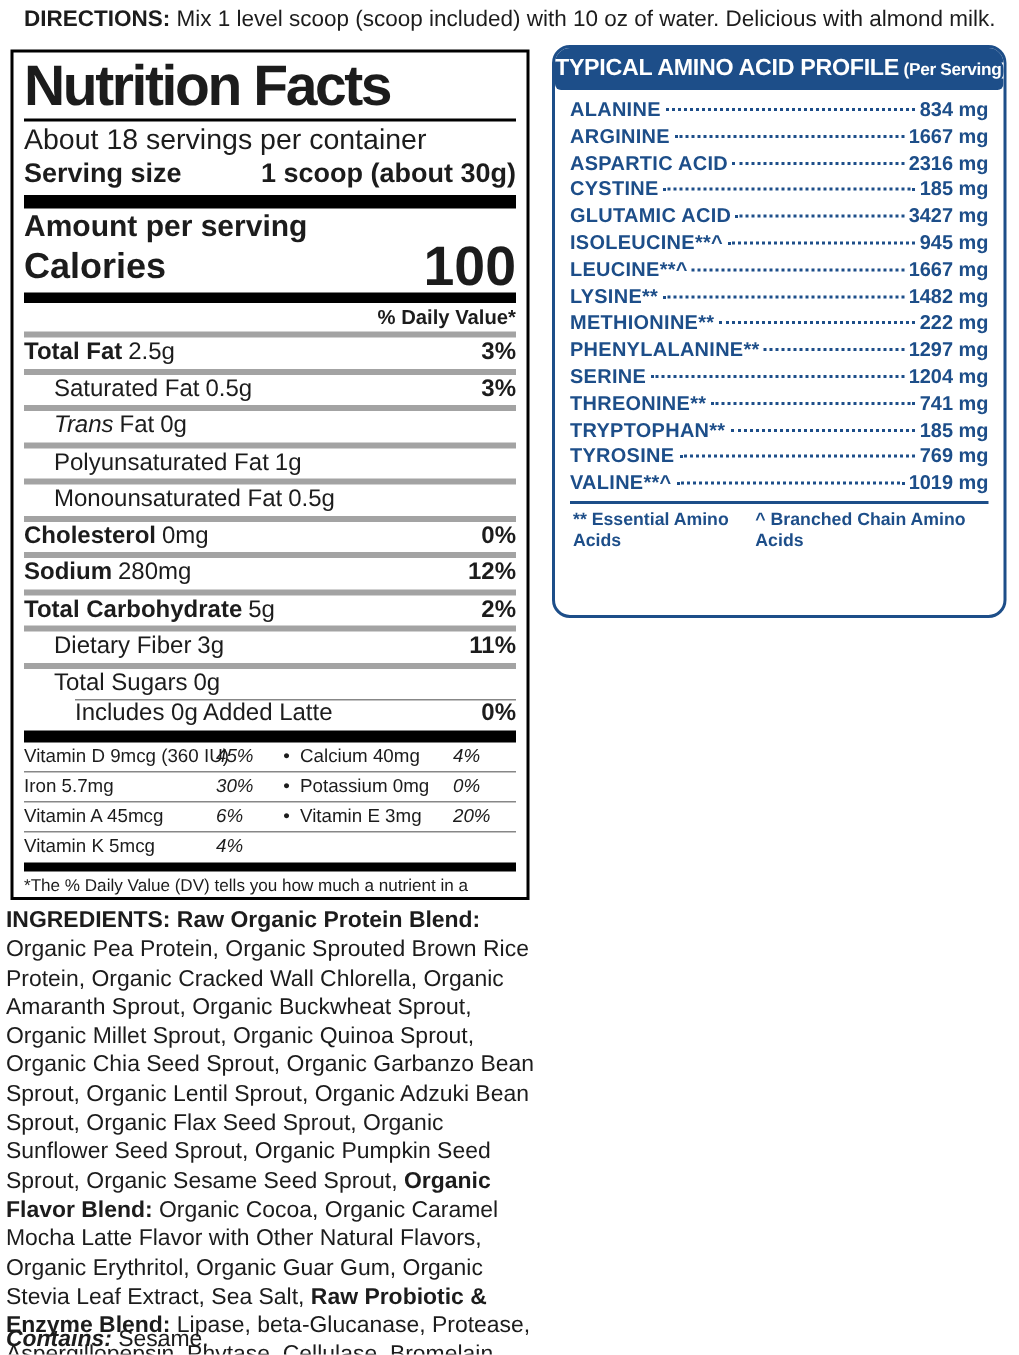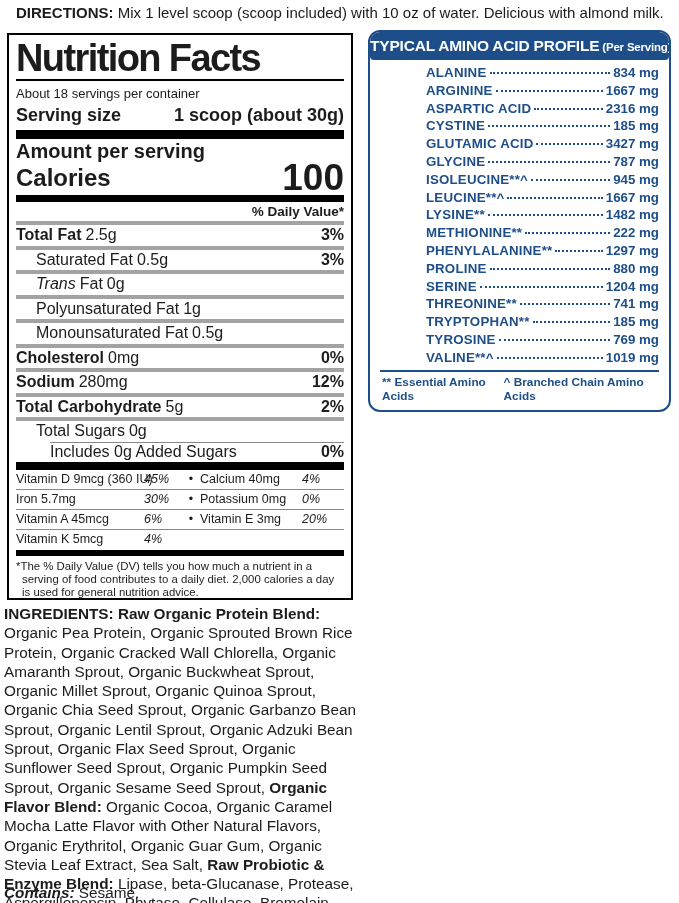--- a/index.html
+++ b/index.html
@@ -11,21 +11,21 @@
   
   .directions { position:absolute; left:16px; top:3px; width:672px; font-size:15px; line-height:19px; }
   .directions .b { font-weight:700; }
   
   .nfbox {
     position:absolute; left:7px; top:33px; width:346px; height:567px;
     border:2px solid #000; padding:0 7px; overflow:hidden; background:#fff;
   }
   .nf-title { font-size:38px; font-weight:900; letter-spacing:-1.6px; line-height:42px; padding-top:2px;
               border-bottom:2px solid #000; white-space:nowrap; }
-  .nf-servings { font-size:13px; line-height:22px; padding-top:2px; }
+  .nf-servings { font-size:19px; line-height:22px; padding-top:2px; }
   .nf-serving-row { display:flex; justify-content:space-between; font-weight:700; font-size:18px; line-height:21px; padding-bottom:4px; }
   .bar { background:#000; }
   .bar-serving { height:9px; }
   .bar-cal { height:7px; margin-top:2px; }
   .bar-protein { height:8px; }
   .bar-vit { height:6px; margin-top:1px; }
   .nf-amount { font-weight:700; font-size:20px; line-height:19px; padding-top:3px; }
   .nf-cal-row { display:flex; justify-content:space-between; align-items:flex-end; line-height:30px; height:32px; }
   .nf-cal-label { font-weight:700; font-size:24px; }
   .nf-cal-value { font-weight:700; font-size:37px; line-height:30px; }
@@ -55,21 +55,21 @@
   }
   .aa-header {
     background:#1d4e89; color:#fff; height:28px; line-height:28px;
     text-align:center; font-weight:800; font-size:15.5px; letter-spacing:-0.2px;
     border-radius:8px 8px 4px 4px; white-space:nowrap;
   }
   .aa-header .suffix { font-size:11.5px; font-weight:700; }
   .aa-body { padding:4px 10px 0 10px; }
   .aa-row { display:flex; align-items:baseline; color:#1d4e89; font-weight:700;
             font-size:13.3px; line-height:17.8px; }
-  .aa-name { white-space:nowrap; letter-spacing:0.2px;margin-left:46px; }
+  .aa-name { white-space:nowrap; letter-spacing:0.2px; }
   .aa-dots { flex:1; border-bottom:2px dotted #1d4e89; margin:0 3px; transform:translateY(-3px); }
   .aa-val { white-space:nowrap; }
   .aa-legend { margin:3px 10px 0 10px; border-top:2px solid #1d4e89;
                display:flex; justify-content:space-between; padding:3px 2px 0 2px;
                color:#1d4e89; font-weight:700; font-size:11.8px; }
   
   .ingredients { position:absolute; left:4px; top:604px; width:359px;
                  font-size:15.3px; line-height:19.3px; }
   .ingredients .b { font-weight:700; }
   .contains { position:absolute; left:4px; top:884px; font-size:15.3px; }
@@ -122,25 +122,29 @@
   </div>
   <div class="nf-row lvl0">
     <div class="nm"><span class="b">Sodium</span><span>280mg</span></div>
     <div class="dv">12%</div>
   </div>
   <div class="nf-row lvl0">
     <div class="nm"><span class="b">Total Carbohydrate</span><span>5g</span></div>
     <div class="dv">2%</div>
   </div>
   <div class="nf-row lvl1">
+    <div class="nm"><span>Dietary Fiber</span><span>3g</span></div>
+    <div class="dv">11%</div>
+  </div>
+  <div class="nf-row lvl1">
     <div class="nm"><span>Total Sugars</span><span>0g</span></div>
     <div class="dv"></div>
   </div>
   <div class="nf-row includes">
-    <div class="nm"><span>Includes 0g Added Sugars</span></div>
+    <div class="nm"><span>Includes 0g Added Latte</span></div>
     <div class="dv">0%</div>
   </div>
 
   <div class="bar bar-protein"></div>
 
   <div class="vit-row">
     <span class="vn">Vitamin D 9mcg (360 IU)</span>
     <span class="vd">45%</span>
     <span class="vb">•</span>
     <span class="vn2">Calcium 40mg</span>
@@ -194,25 +198,20 @@
         <span class="aa-name">CYSTINE</span>
         <span class="aa-dots"></span>
         <span class="aa-val">185 mg</span>
       </div>
     <div class="aa-row">
         <span class="aa-name">GLUTAMIC ACID</span>
         <span class="aa-dots"></span>
         <span class="aa-val">3427 mg</span>
       </div>
     <div class="aa-row">
-        <span class="aa-name">GLYCINE</span>
-        <span class="aa-dots"></span>
-        <span class="aa-val">787 mg</span>
-      </div>
-    <div class="aa-row">
         <span class="aa-name">ISOLEUCINE**^</span>
         <span class="aa-dots"></span>
         <span class="aa-val">945 mg</span>
       </div>
     <div class="aa-row">
         <span class="aa-name">LEUCINE**^</span>
         <span class="aa-dots"></span>
         <span class="aa-val">1667 mg</span>
       </div>
     <div class="aa-row">
@@ -222,25 +221,20 @@
       </div>
     <div class="aa-row">
         <span class="aa-name">METHIONINE**</span>
         <span class="aa-dots"></span>
         <span class="aa-val">222 mg</span>
       </div>
     <div class="aa-row">
         <span class="aa-name">PHENYLALANINE**</span>
         <span class="aa-dots"></span>
         <span class="aa-val">1297 mg</span>
-      </div>
-    <div class="aa-row">
-        <span class="aa-name">PROLINE</span>
-        <span class="aa-dots"></span>
-        <span class="aa-val">880 mg</span>
       </div>
     <div class="aa-row">
         <span class="aa-name">SERINE</span>
         <span class="aa-dots"></span>
         <span class="aa-val">1204 mg</span>
       </div>
     <div class="aa-row">
         <span class="aa-name">THREONINE**</span>
         <span class="aa-dots"></span>
         <span class="aa-val">741 mg</span>

